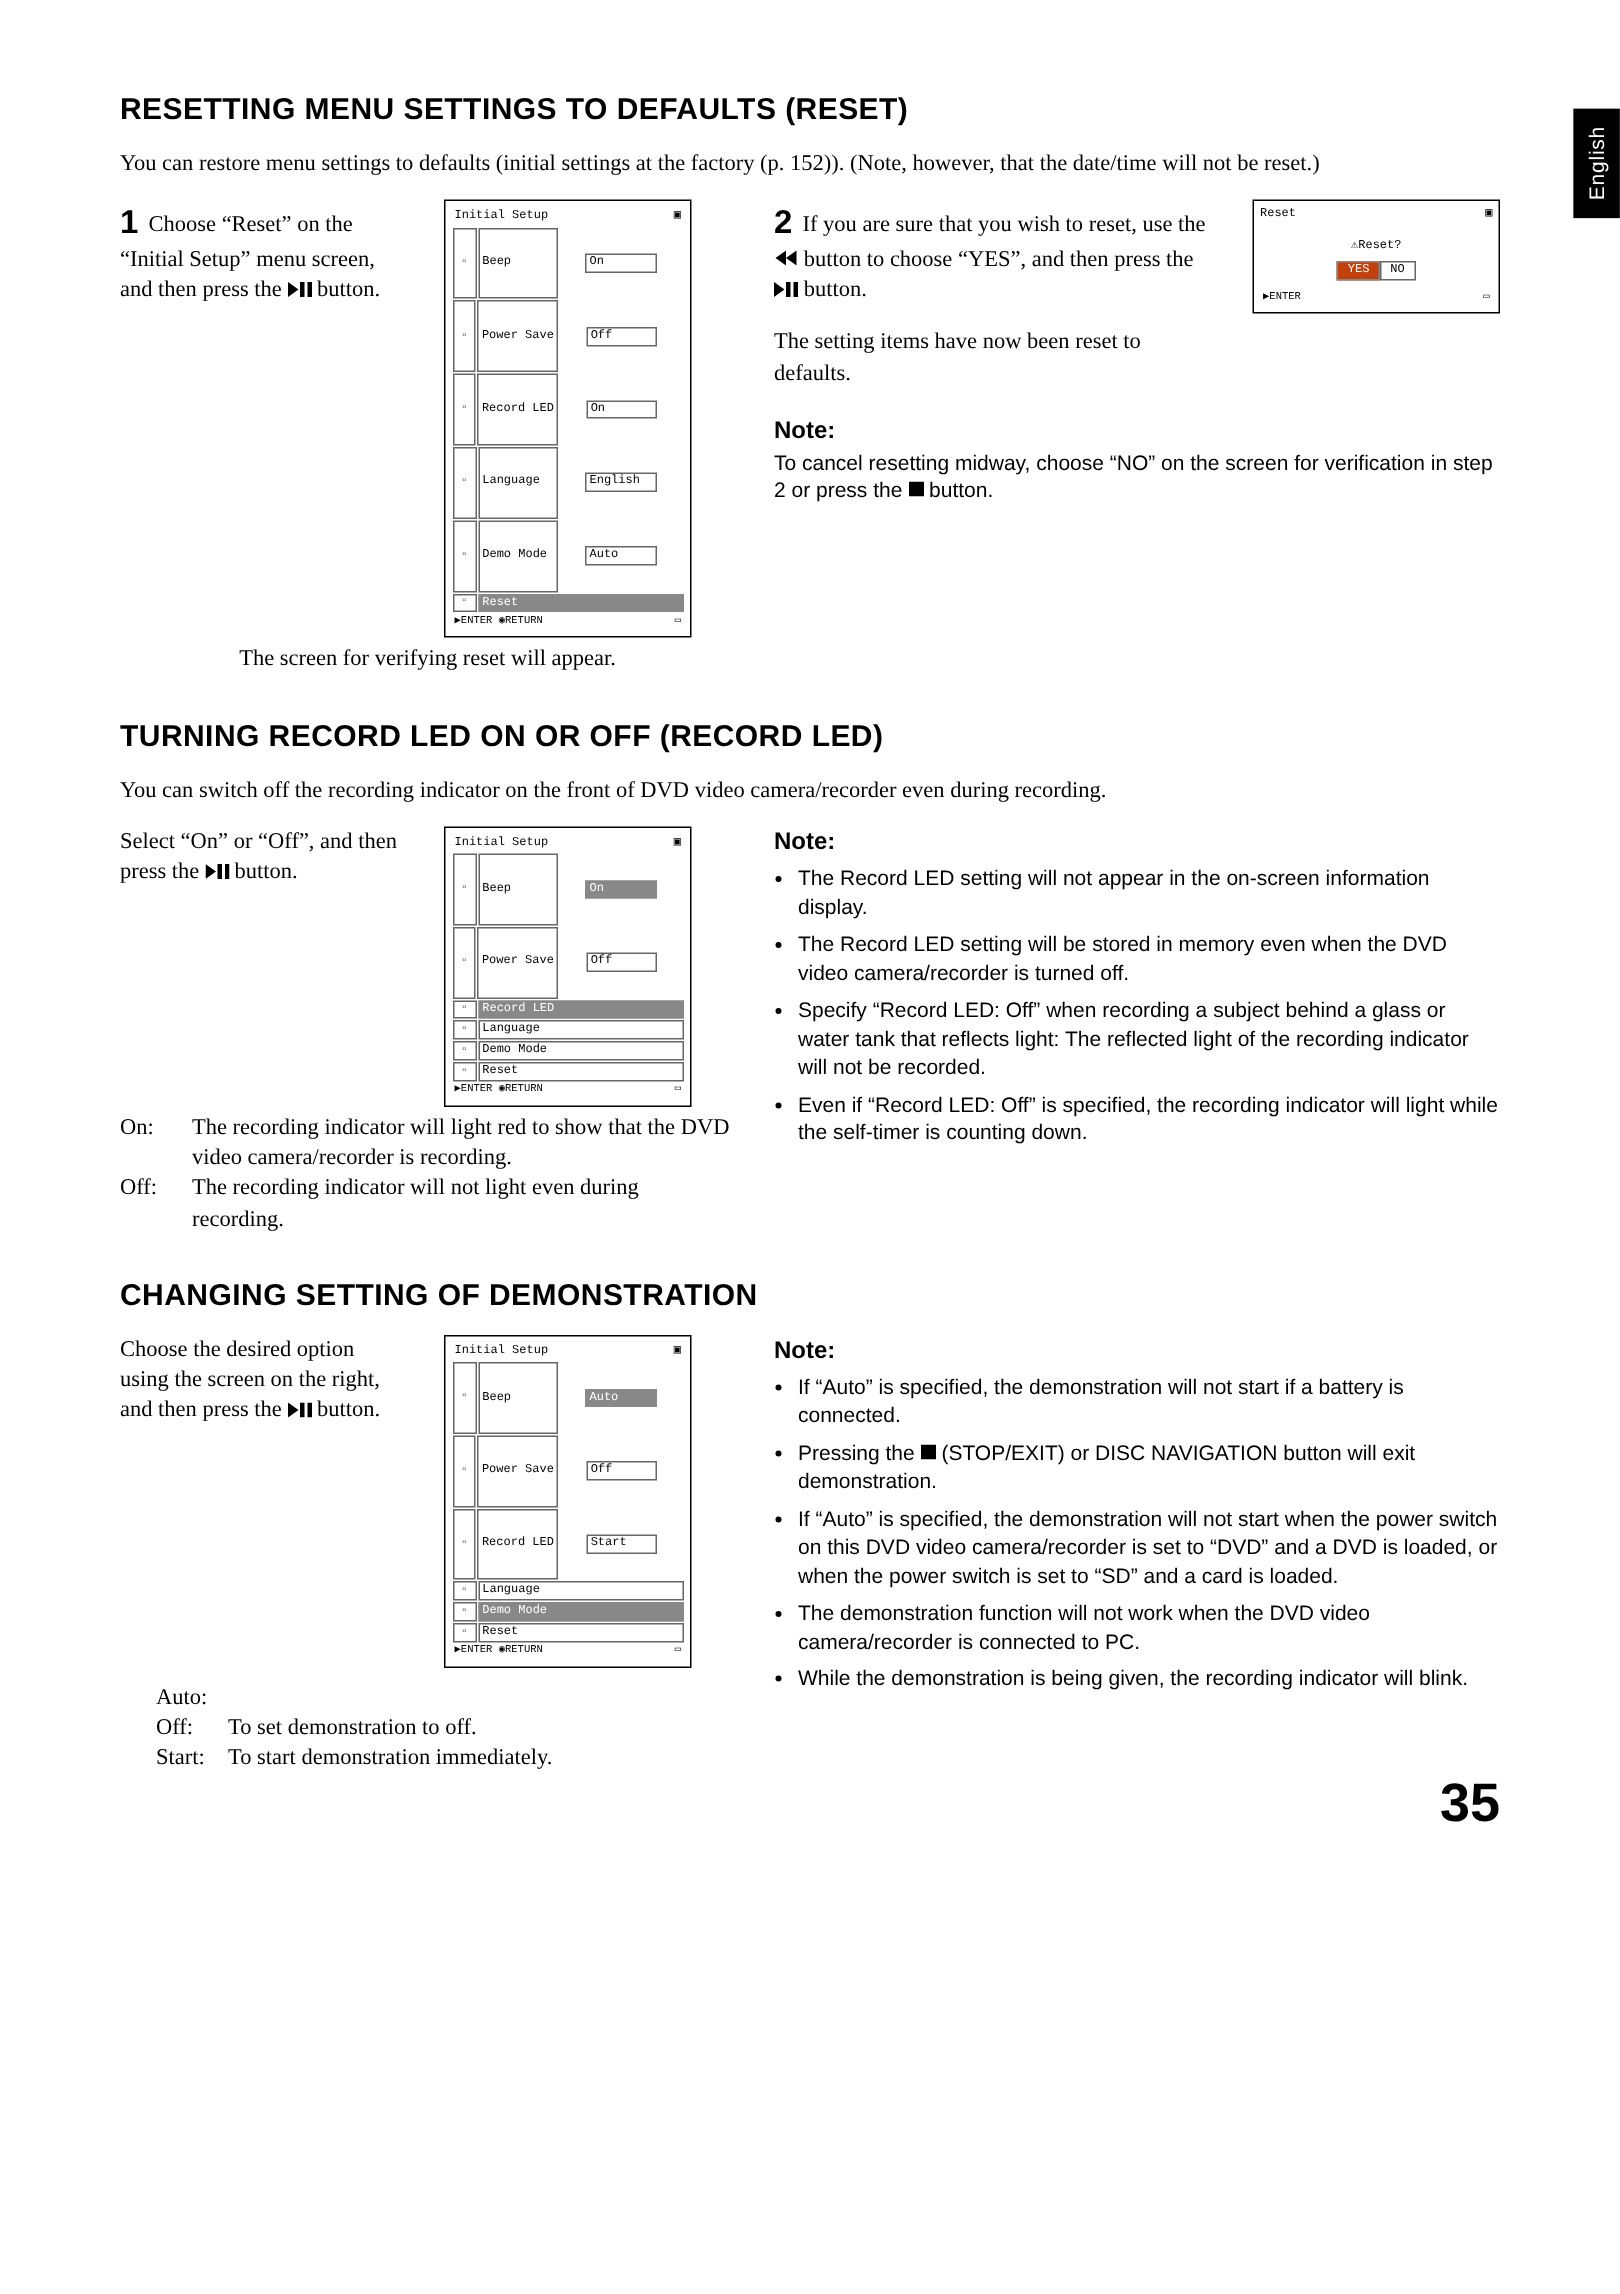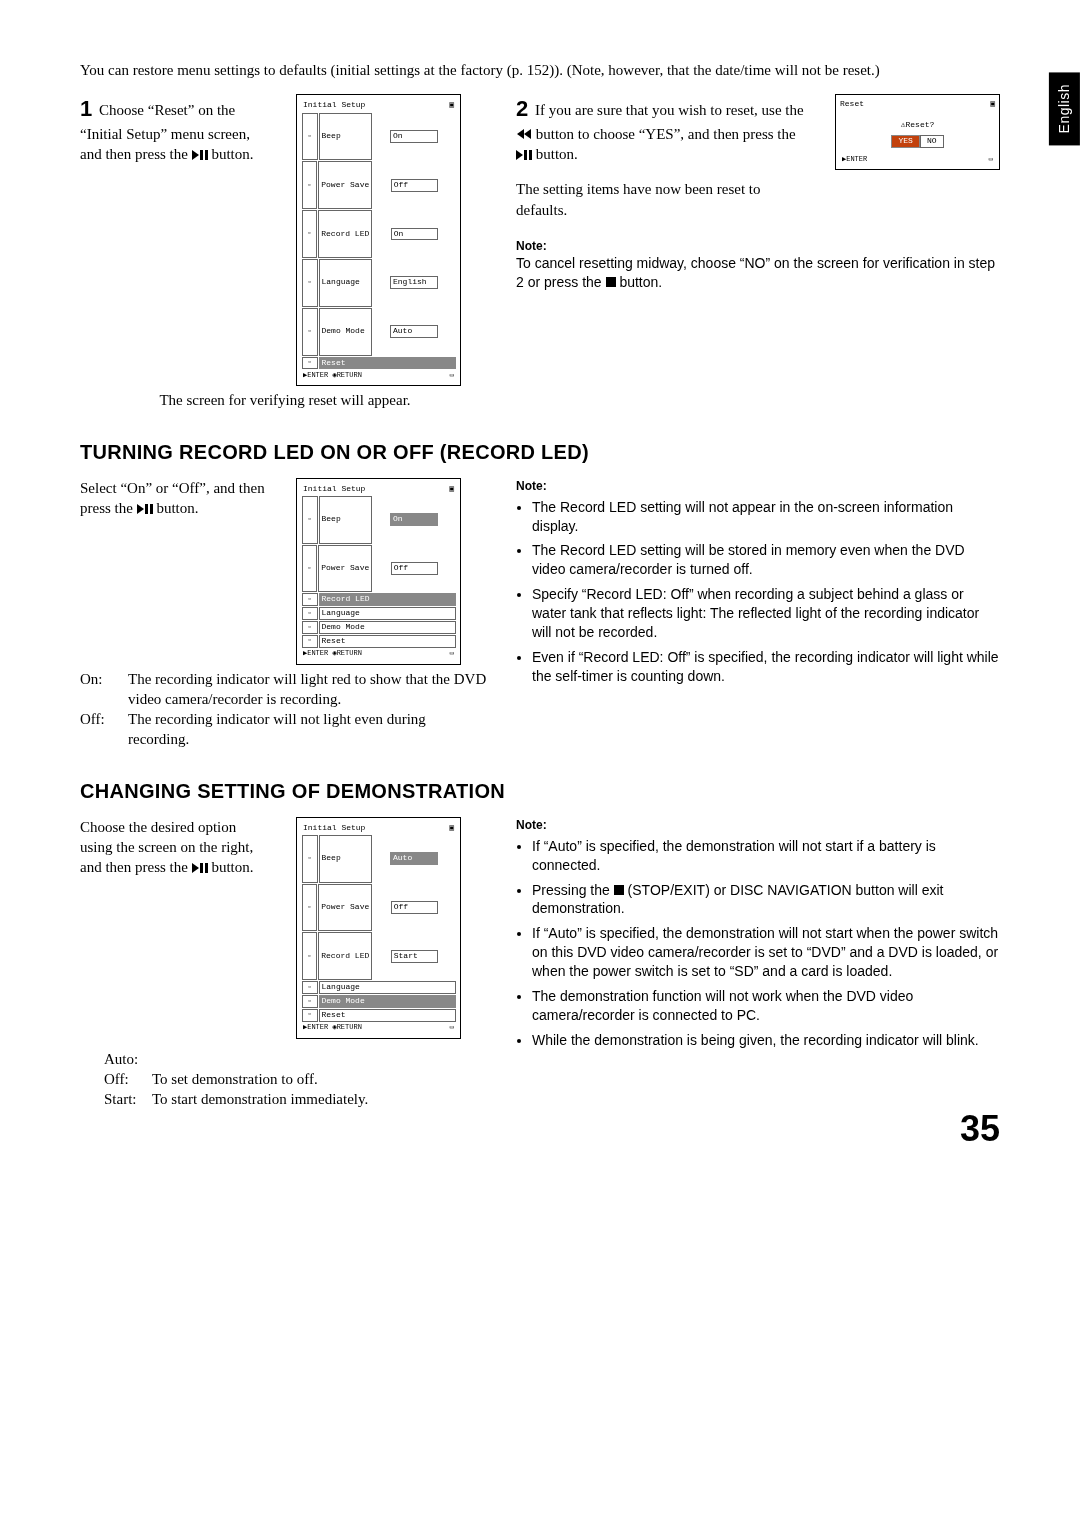--- a/index.html
+++ b/index.html
@@ -46,21 +46,21 @@
     font-family: Arial, Helvetica, sans-serif;
     font-weight: bold;
     font-size: 22px;
     margin-right: 3px;
     vertical-align: -1px;
   }
   .play-pause {
     display: inline-block; vertical-align: -1px;
   }
   .play-pause svg, .rew svg, .stop-ic svg { display:inline-block; }
-  .caps-note { font-family: Arial, Helvetica, sans-serif; font-weight:bold; font-size:12px;}
+  .caps-note { font-family: Arial, Helvetica, sans-serif; font-weight:bold; font-size:16px;}
   .note-body { font-family: Arial, Helvetica, sans-serif; font-size: 14px; line-height:1.35; }
   ul.note-list { padding-left: 16px; margin: 4px 0 0 0; }
   ul.note-list li { font-family: Arial, Helvetica, sans-serif; font-size:14px; margin-bottom: 6px; line-height:1.35;}
   
   .osd {
     border: 1.5px solid #000;
     width: 155px;
     font-family: 'Courier New', monospace;
     font-size: 8px;
     padding: 4px;
@@ -98,20 +98,21 @@
   .step-text { }
   .half-left { width: 410px; }
   .half-right{ flex:1; }
 </style>
 </head>
 <body>
 
 <div class="lang-tab">English</div>
 
 <div class="section">
+  <h2>RESETTING MENU SETTINGS TO DEFAULTS (RESET)</h2>
   <div class="intro">You can restore menu settings to defaults (initial settings at the factory (p. 152)). (Note, however, that the date/time will not be reset.)</div>
 
   <div class="two-col">
 
     <div class="half-left">
       <div class="cols">
         <div class="col-left">
           <span class="stepnum">1</span>
           <span class="step-text">Choose “Reset” on the “Initial Setup” menu screen, and then press the </span><span class="play-pause"><svg width="16" height="10">
                 <polygon points="0,0 7,5 0,10" fill="#000"></polygon>
@@ -206,20 +207,21 @@
                 <rect width="10" height="10" fill="#000"></rect>
               </svg></span><span> button.</span>
         </div>
       </div>
     </div>
   </div>
 </div>
 
 <div class="section">
   <h2>TURNING RECORD LED ON OR OFF (RECORD LED)</h2>
+  <div class="intro">You can switch off the recording indicator on the front of DVD video camera/recorder even during recording.</div>
 
   <div class="two-col">
     <div class="half-left">
       <div class="cols">
         <div class="col-left">
           <span>Select “On” or “Off”, and then press the </span><span class="play-pause"><svg width="16" height="10">
                 <polygon points="0,0 7,5 0,10" fill="#000"></polygon>
                 <rect x="8" y="0" width="3" height="10" fill="#000"></rect>
                 <rect x="13" y="0" width="3" height="10" fill="#000"></rect>
               </svg></span><span> button.</span>

